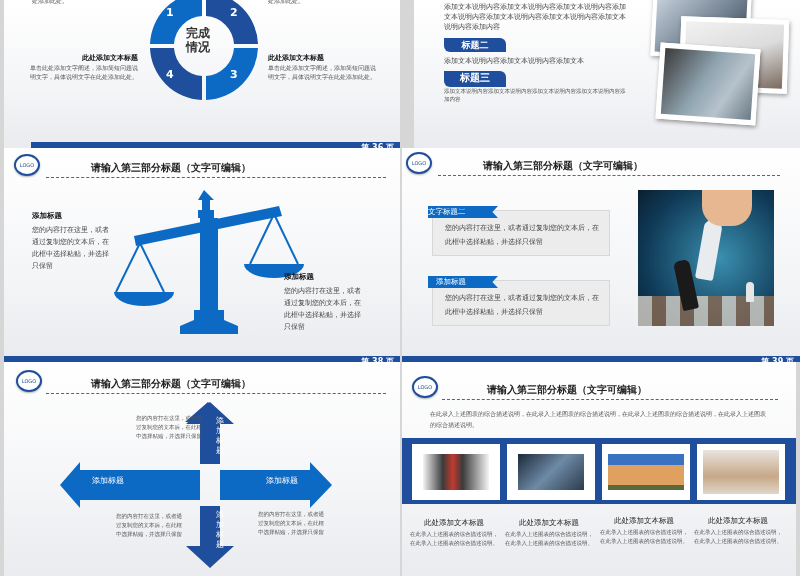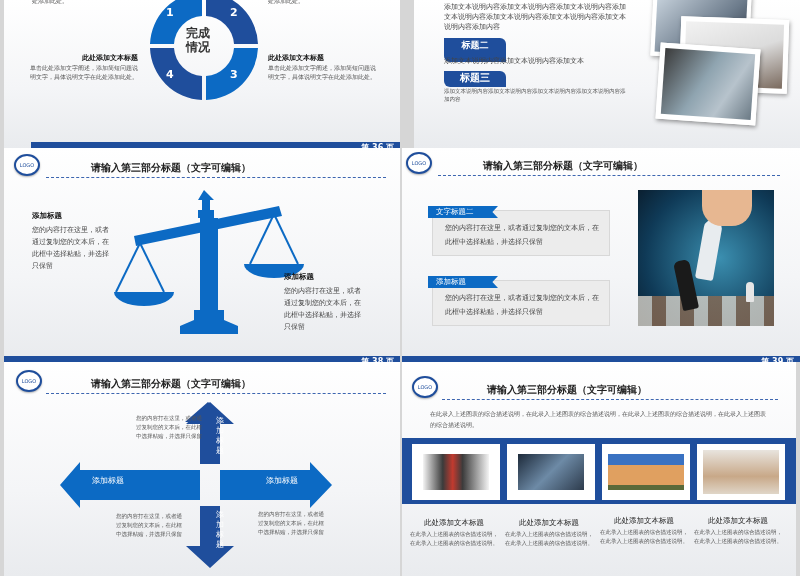--- a/index.html
+++ b/index.html
@@ -39,21 +39,21 @@
   </div>
   <div style="position:absolute;left:264px;top:53px;width:110px;">
     <div class="b" style="font-size:7px;">此处添加文本标题</div>
     <div class="tiny">单击此处添加文字阐述，添加简短问题说明文字，具体说明文字在此处添加此处。</div>
   </div>
   <div class="footer" style="top:142px;margin-left:27px;">第 36 页</div>
 </div>
 
 <div class="slide" style="left:414px;top:0;height:148px;width:398px;">
   <div class="small" style="position:absolute;left:30px;top:2px;width:186px;">添加文本说明内容添加文本说明内容添加文本说明内容添加文本说明内容添加文本说明内容添加文本说明内容添加文本说明内容添加内容</div>
-  <div style="position:absolute;left:30px;top:38px;width:62px;height:24px;background:#1f4e9c;border-radius:0 6px 0 6px;color:#fff;font-size:9px;font-weight:bold;text-align:center;line-height:14px;">标题二</div>
+  <div style="position:absolute;left:30px;top:38px;width:62px;height:14px;background:#1f4e9c;border-radius:0 6px 0 6px;color:#fff;font-size:9px;font-weight:bold;text-align:center;line-height:14px;">标题二</div>
   <div class="small" style="position:absolute;left:30px;top:56px;">添加文本说明内容添加文本说明内容添加文本</div>
   <div style="position:absolute;left:30px;top:71px;width:62px;height:16px;background:#1f4e9c;border-radius:0 6px 0 6px;color:#fff;font-size:10px;font-weight:bold;text-align:center;line-height:14px;">标题三</div>
   <div class="tiny" style="position:absolute;left:30px;top:87px;width:186px;font-size:5.5px;line-height:8px;">添加文本说明内容添加文本说明内容添加文本说明内容添加文本说明内容添加内容</div>
   <div style="position:absolute;left:238px;top:-8px;width:98px;height:66px;background:#fff;border:4px solid #fff;box-shadow:1px 2px 4px rgba(0,0,0,.35);transform:rotate(3deg);">
       <div style="width:100%;height:100%;background:linear-gradient(135deg,#c9d4de,#6d7c8c 60%,#2a3340);"></div>
     </div>
   <div style="position:absolute;left:266px;top:18px;width:108px;height:74px;background:#fff;border:5px solid #fff;box-shadow:1px 2px 4px rgba(0,0,0,.35);transform:rotate(2deg);">
       <div style="width:100%;height:100%;background:linear-gradient(160deg,#f2f2f2,#dcdcdc 50%,#7a6a5e);"></div>
     </div>
   <div style="position:absolute;left:244px;top:46px;width:100px;height:76px;background:#fff;border:5px solid #fff;box-shadow:1px 2px 4px rgba(0,0,0,.4);transform:rotate(4deg);">
@@ -89,21 +89,21 @@
   <div class="footer" style="top:208px;">第 38 页</div>
 </div>
 
 <div class="slide" style="left:402px;top:148px;height:214px;width:398px;">
   <div class="logo" style="left:4px;top:4px;">LOGO</div>
   <div class="stitle" style="left:36px;top:11px;">请输入第三部分标题（文字可编辑）</div>
   <div class="dash" style="left:36px;top:27px;width:342px;"></div>
   <div style="position:absolute;left:30px;top:62px;width:178px;height:46px;background:#ececec;border:1px solid #d8d8d8;">
     <div class="small" style="position:absolute;left:12px;top:10px;width:160px;line-height:14px;">您的内容打在这里，或者通过复制您的文本后，在此框中选择粘贴，并选择只保留</div>
   </div>
-  <div style="position:absolute;left:26px;top:58px;width:70px;height:12px;background:#0c6ac4;color:#fff;font-size:7.5px;line-height:12px;padding-left:8px;clip-path:polygon(0 0,100% 0,92% 50%,100% 100%,0 100%);">文字标题二</div>
+  <div style="position:absolute;left:26px;top:58px;width:70px;height:12px;background:#0c6ac4;color:#fff;font-size:7.5px;line-height:12px;padding-left:0;clip-path:polygon(0 0,100% 0,92% 50%,100% 100%,0 100%);">文字标题二</div>
   <div style="position:absolute;left:30px;top:132px;width:178px;height:46px;background:#ececec;border:1px solid #d8d8d8;">
     <div class="small" style="position:absolute;left:12px;top:10px;width:160px;line-height:14px;">您的内容打在这里，或者通过复制您的文本后，在此框中选择粘贴，并选择只保留</div>
   </div>
   <div style="position:absolute;left:26px;top:128px;width:70px;height:12px;background:#0c6ac4;color:#fff;font-size:7.5px;line-height:12px;padding-left:8px;clip-path:polygon(0 0,100% 0,92% 50%,100% 100%,0 100%);">添加标题</div>
   <div style="position:absolute;left:236px;top:42px;width:136px;height:136px;background:radial-gradient(circle at 60% 50%,#3b8fb0,#0f3a57 70%,#0a1f30);">
     <div style="position:absolute;left:0;right:0;bottom:0;height:30px;background:repeating-linear-gradient(90deg,#d8d2c8 0 14px,#8a6a52 14px 28px);opacity:.8;"></div>
     <div style="position:absolute;left:40px;top:70px;width:16px;height:50px;background:#1a1a1a;border-radius:6px 6px 2px 2px;transform:rotate(-12deg);"></div>
     <div style="position:absolute;left:62px;top:30px;width:18px;height:60px;background:#e8ecef;border-radius:8px 8px 3px 3px;transform:rotate(10deg);"></div>
     <div style="position:absolute;left:108px;top:92px;width:8px;height:20px;background:#e6e6e6;border-radius:4px 4px 1px 1px;"></div>
     <div style="position:absolute;left:64px;top:0;width:50px;height:36px;background:#e7b791;border-radius:0 0 20px 20px;"></div>

